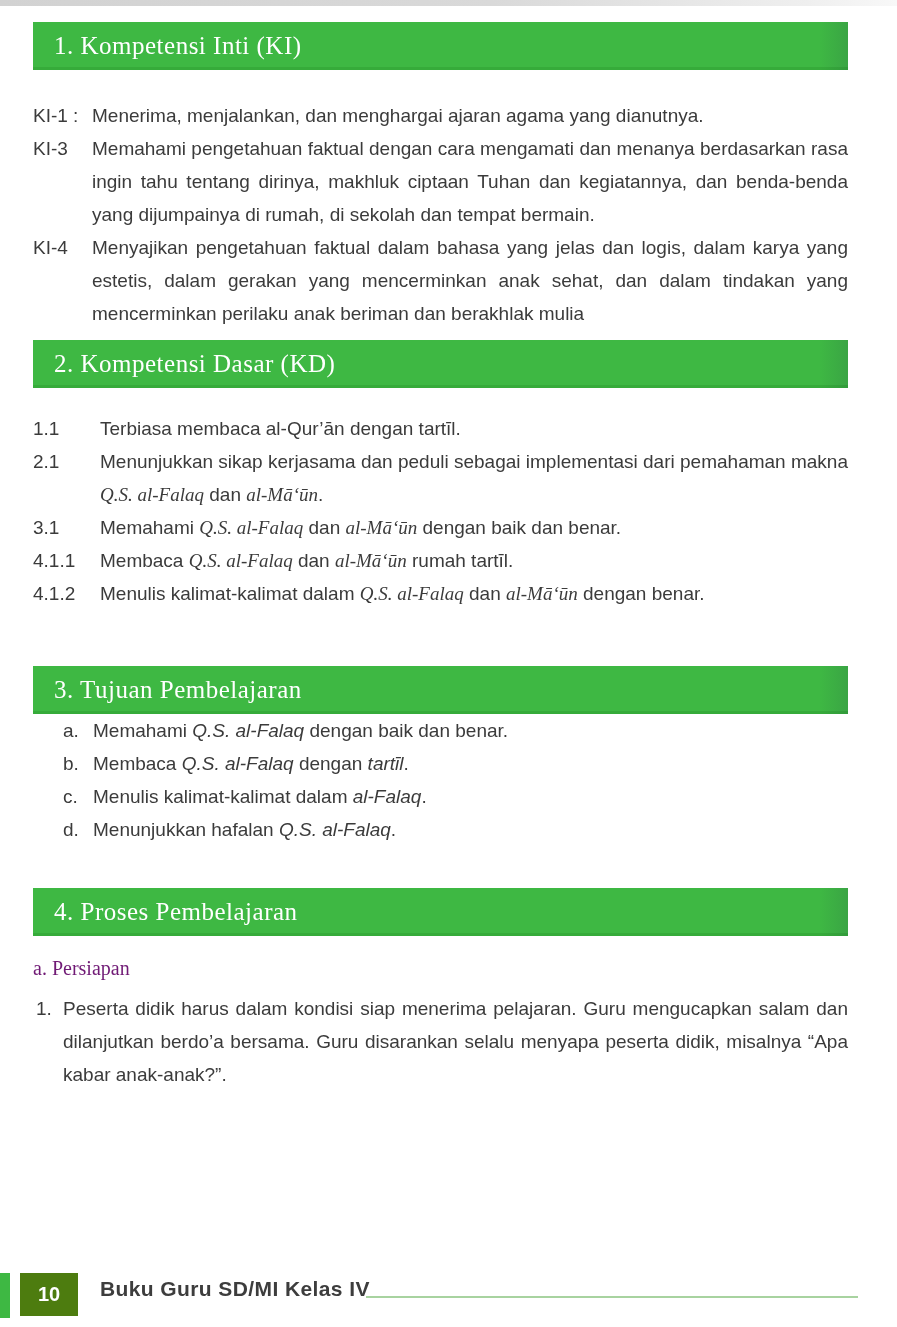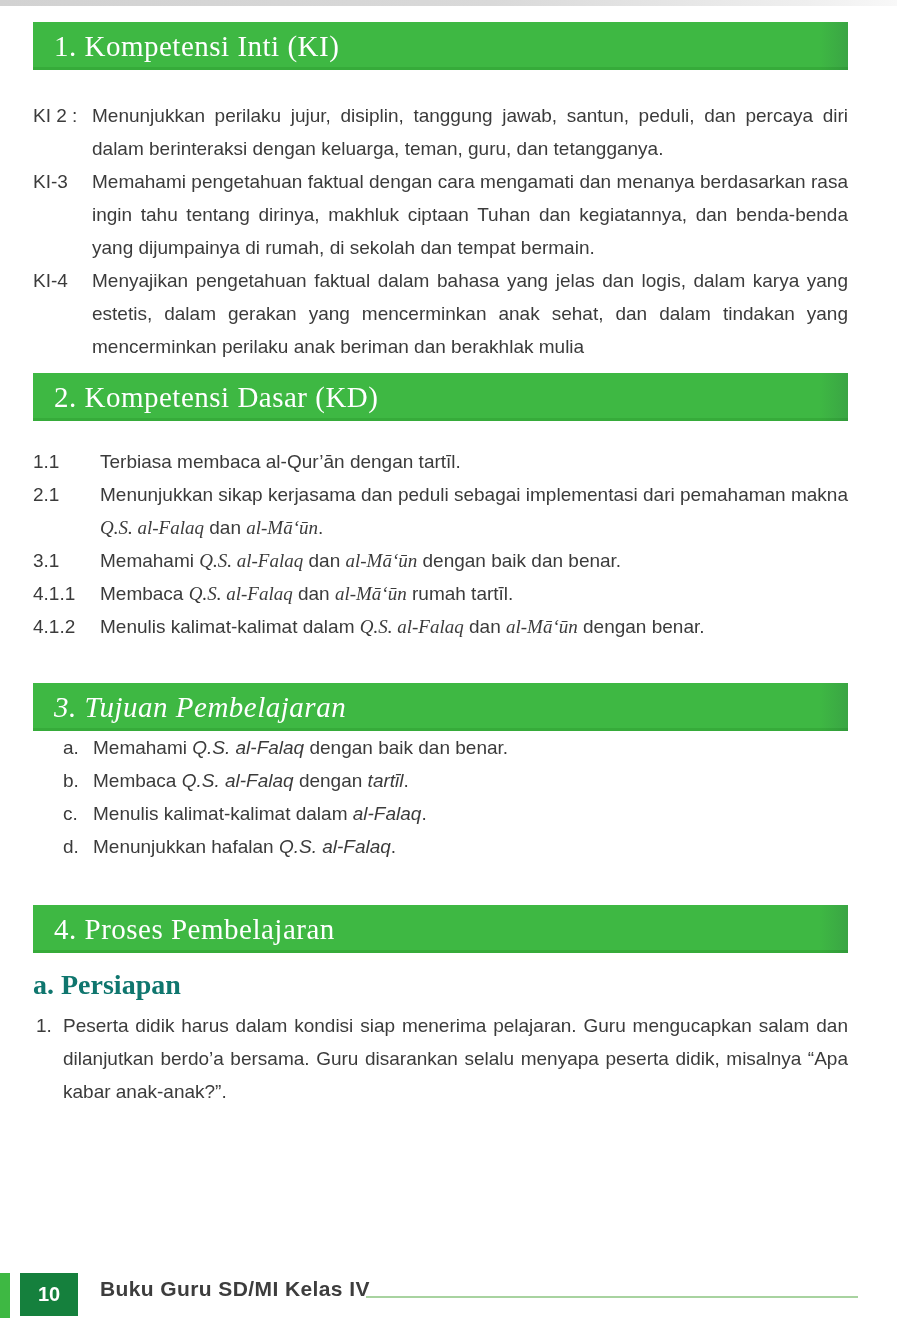--- a/index.html
+++ b/index.html
@@ -23,65 +23,65 @@
     width: 815px;
     height: 48px;
     background: linear-gradient(90deg, #3eb843 0%, #3eb843 96.5%, #3aa544 100%);
     box-shadow: inset 0 -3px 0 rgba(0, 80, 0, 0.12);
     display: flex;
     align-items: center;
     padding-left: 21px;
   }
   .section-bar .bar-title {
     font-family: "Liberation Serif", serif;
-    font-size: 29px;
+    font-size: 25px;
     letter-spacing: 0.5px;
     color: #ffffff;
     white-space: nowrap;
   }
   #bar-ki { margin-top: 16px; }
   #bar-kd { margin-top: 10px; }
-  #bar-tujuan { margin-top: 40px; font-style: italic; }
+  #bar-tujuan { margin-top: 56px; }
   #bar-proses { margin-top: 42px; }
 
   .body-text { font-size: 19px; line-height: 33px; color: #3b3b3b; }
 
   .ki-list { margin: 29px 49px 0 33px; }
   .kd-list { margin: 24px 49px 0 33px; }
   .li-row { display: flex; align-items: flex-start; }
   .li-label { flex: none; white-space: nowrap; }
   .ki-list .li-label { width: 59px; }
   .kd-list .li-label { width: 67px; }
   .li-text { flex: 1 1 auto; text-align: justify; }
 
   .tujuan-intro { margin: 27px 49px 0 33px; }
   .tujuan-list { margin: 0 49px 0 63px; }
   .tujuan-list .li-label { width: 30px; }
 
   .sub-heading {
     margin: 14px 49px 0 33px;
     font-family: "Liberation Serif", serif;
-    font-weight: bold;
-    font-size: 28px;
+    font-weight: normal;
+    font-size: 20px;
     line-height: 36px;
-    color: #0f766e;
+    color: #701a75;
   }
   .persiapan-list { margin: 6px 49px 0 36px; }
   .persiapan-list .li-label { width: 27px; }
 
   .its { font-family: "Liberation Serif", serif; font-style: italic; }
   .iti { font-style: italic; }
 
   .footer-edge-bar {
     position: absolute; left: 0; top: 1273px;
     width: 10px; height: 45px; background: #3eb843;
   }
   .page-number-badge {
     position: absolute; left: 20px; top: 1273px;
-    width: 58px; height: 43px; background: #15803d;
+    width: 58px; height: 43px; background: #4d7c0f;
     display: flex; align-items: center; justify-content: center;
   }
   .page-number-badge .page-number {
     color: #ffffff; font-size: 20px; font-weight: bold;
     font-family: "Liberation Sans", sans-serif;
   }
   .footer-book-title {
     position: absolute; left: 100px; top: 1277px;
     font-size: 21px; line-height: 23px; font-weight: bold;
     letter-spacing: 0.4px; color: #3d3d3d;
@@ -97,22 +97,22 @@
 
 <div class="page">
 
   <div class="top-strip"></div>
 
   <div class="section-bar" id="bar-ki">
     <span class="bar-title">1. Kompetensi Inti (KI)</span>
   </div>
   <div class="ki-list body-text">
     <div class="li-row">
-      <span class="li-label">KI 2 :</span>
-      <span class="li-text"><span>Menunjukkan perilaku jujur, disiplin, tanggung jawab, santun, peduli, dan percaya diri dalam berinteraksi dengan keluarga, teman, guru, dan tetangganya.</span></span>
+      <span class="li-label">KI-1 :</span>
+      <span class="li-text"><span>Menerima, menjalankan, dan menghargai ajaran agama yang dianutnya.</span></span>
     </div>
     <div class="li-row">
       <span class="li-label">KI-3</span>
       <span class="li-text"><span>Memahami pengetahuan faktual dengan cara mengamati dan menanya berdasarkan rasa ingin tahu tentang dirinya, makhluk ciptaan Tuhan dan kegiatannya, dan benda-benda yang dijumpainya di rumah, di sekolah dan tempat bermain.</span></span>
     </div>
     <div class="li-row">
       <span class="li-label">KI-4</span>
       <span class="li-text"><span>Menyajikan pengetahuan faktual dalam bahasa yang jelas dan logis, dalam karya yang estetis, dalam gerakan yang mencerminkan anak sehat, dan dalam tindakan yang mencerminkan perilaku anak beriman dan berakhlak mulia</span></span>
     </div>
   </div>

